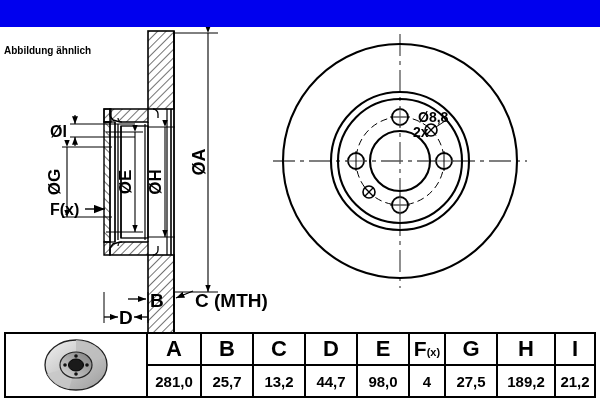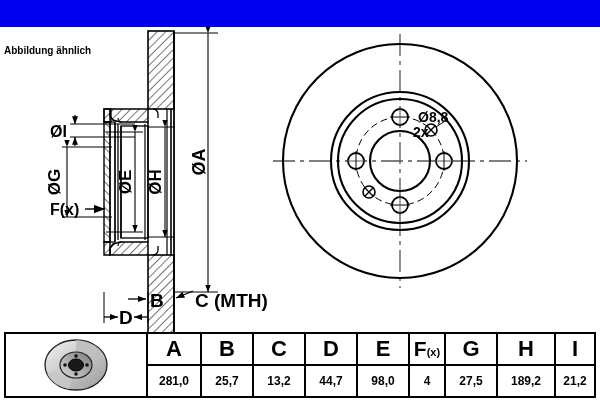--- a/index.html
+++ b/index.html
@@ -43,21 +43,21 @@
     table-layout:fixed;
   }
   .spec-table td{
     border:2px solid #000;
     text-align:center;
     font-weight:bold;
     color:#000;
     padding:0;
   }
   .spec-table tr.head td{height:30px;font-size:22px;}
-  .spec-table tr.vals td{height:30px;font-size:12px;}
+  .spec-table tr.vals td{height:30px;font-size:15px;}
   .spec-table td.imgcell{border:2px solid #000;}
   .fx-main{font-size:21px;}
   .fx-sub{font-size:11px;}
   .disc-thumb{display:block;margin:0 auto;}
 </style>
 </head>
 <body>
 
 <div id="root">
 

